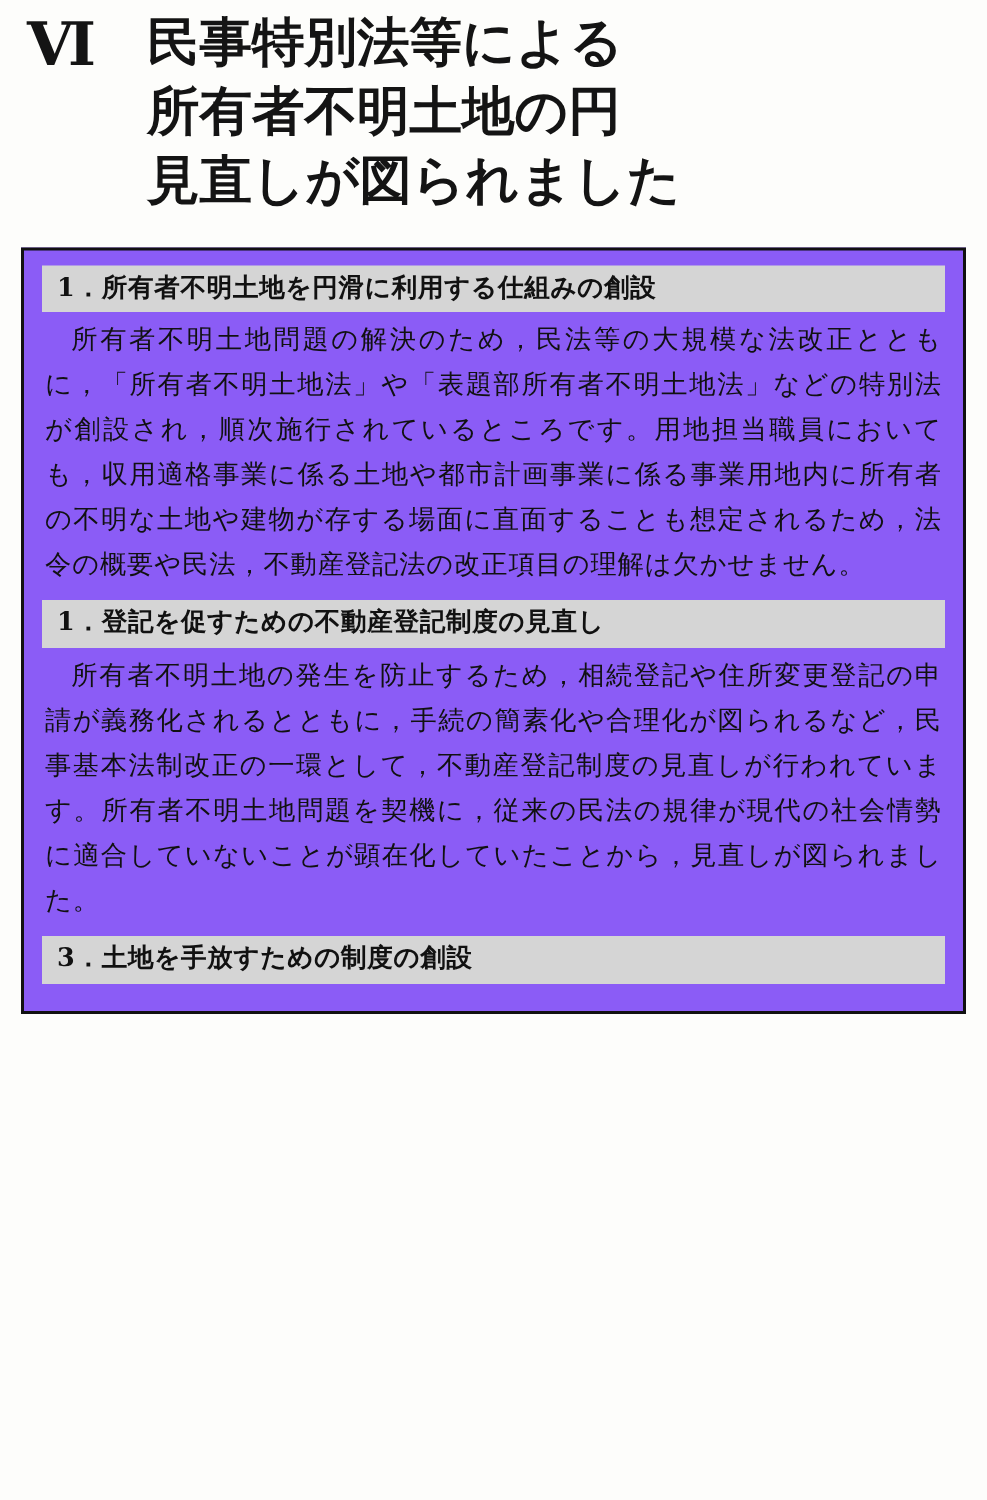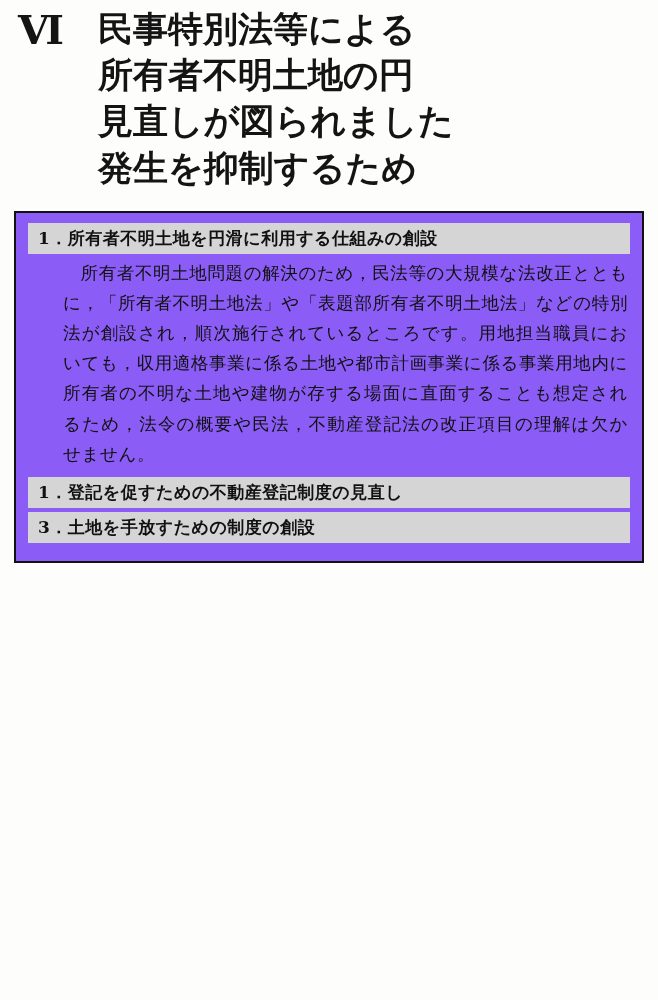--- a/index.html
+++ b/index.html
@@ -83,47 +83,46 @@
     font-family: "DejaVu Serif", "Liberation Serif", serif;
     font-size: 17.5px;
     line-height: 1.72;
     color: #111;
     text-align: justify;
     text-justify: inter-character;
     text-indent: 1em;
     padding: 0 2px 6px 2px;
     letter-spacing: 0.6px;
     word-break: break-all;
-    margin-left: 33px;
   }
 </style>
 </head>
 <body>
 
 <div class="page">
 
   <div class="heading">
     <div class="heading-num">Ⅵ</div>
     <div class="heading-title">
       <span class="l">民事特別法等による</span>
       <span class="l">所有者不明土地の円</span>
       <span class="l">見直しが図られました</span>
-      <span class="l">発生を抑制するため</span>
     </div>
   </div>
 
   <div class="content-box">
 
     <div class="section">
       <div class="section-head">1．所有者不明土地を円滑に利用する仕組みの創設</div>
       <div class="section-body">所有者不明土地問題の解決のため，民法等の大規模な法改正とともに，「所有者不明土地法」や「表題部所有者不明土地法」などの特別法が創設され，順次施行されているところです。用地担当職員においても，収用適格事業に係る土地や都市計画事業に係る事業用地内に所有者の不明な土地や建物が存する場面に直面することも想定されるため，法令の概要や民法，不動産登記法の改正項目の理解は欠かせません。</div>
     </div>
 
     <div class="section">
       <div class="section-head">1．登記を促すための不動産登記制度の見直し</div>
+      <div class="section-body">所有者不明土地の発生を防止するため，相続登記や住所変更登記の申請が義務化されるとともに，手続の簡素化や合理化が図られるなど，民事基本法制改正の一環として，不動産登記制度の見直しが行われています。所有者不明土地問題を契機に，従来の民法の規律が現代の社会情勢に適合していないことが顕在化していたことから，見直しが図られました。</div>
     </div>
 
     <div class="section">
       <div class="section-head">3．土地を手放すための制度の創設</div>
     </div>
 
   </div>
 </div>
 
 </body></html>

